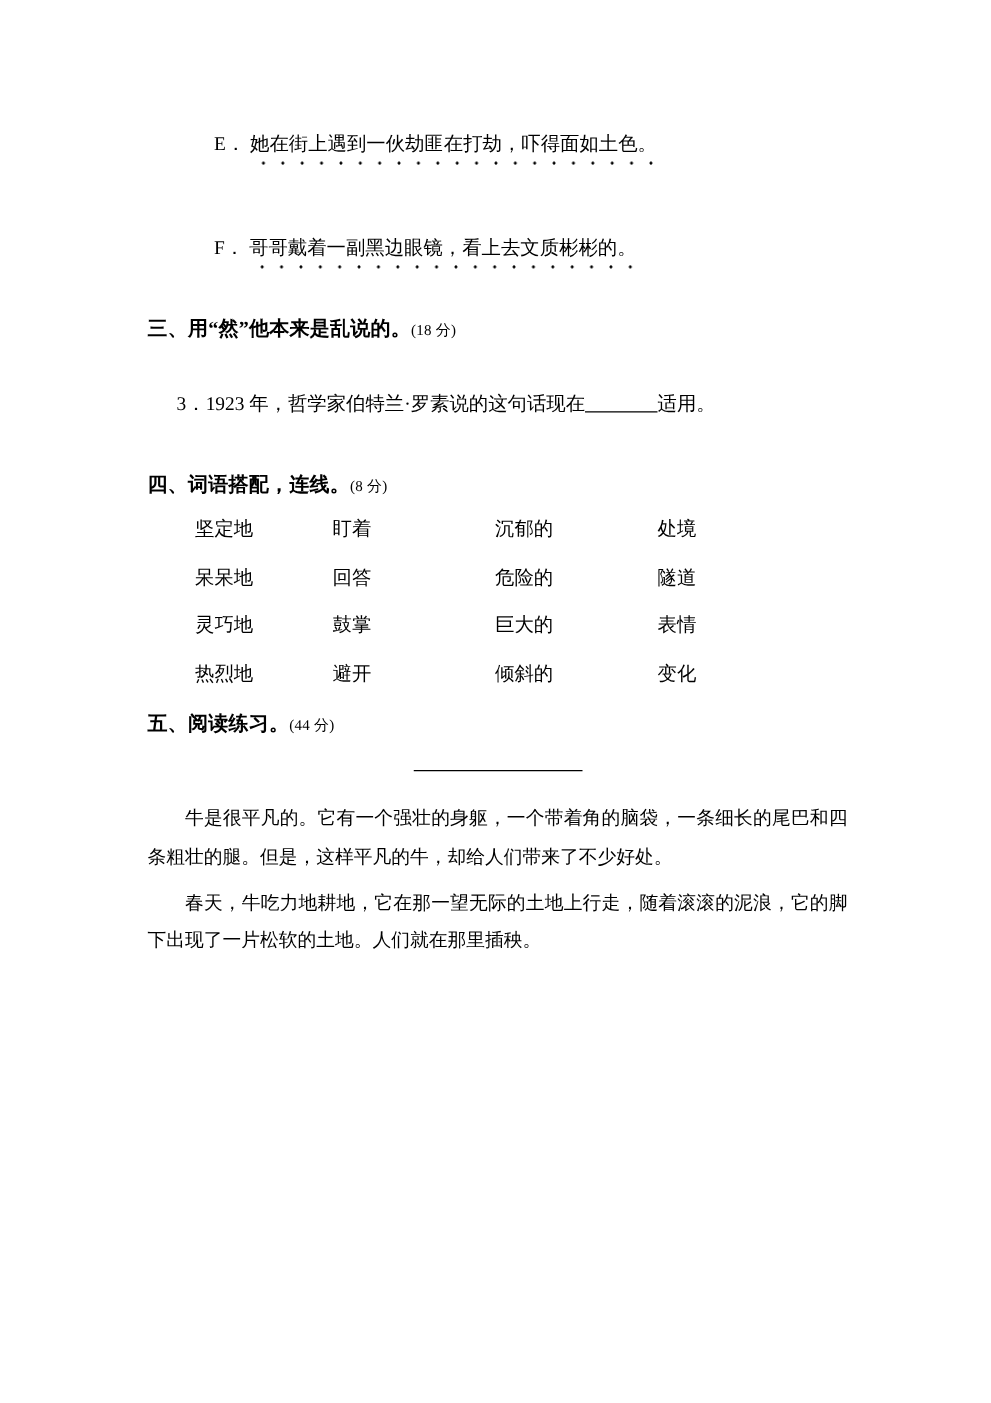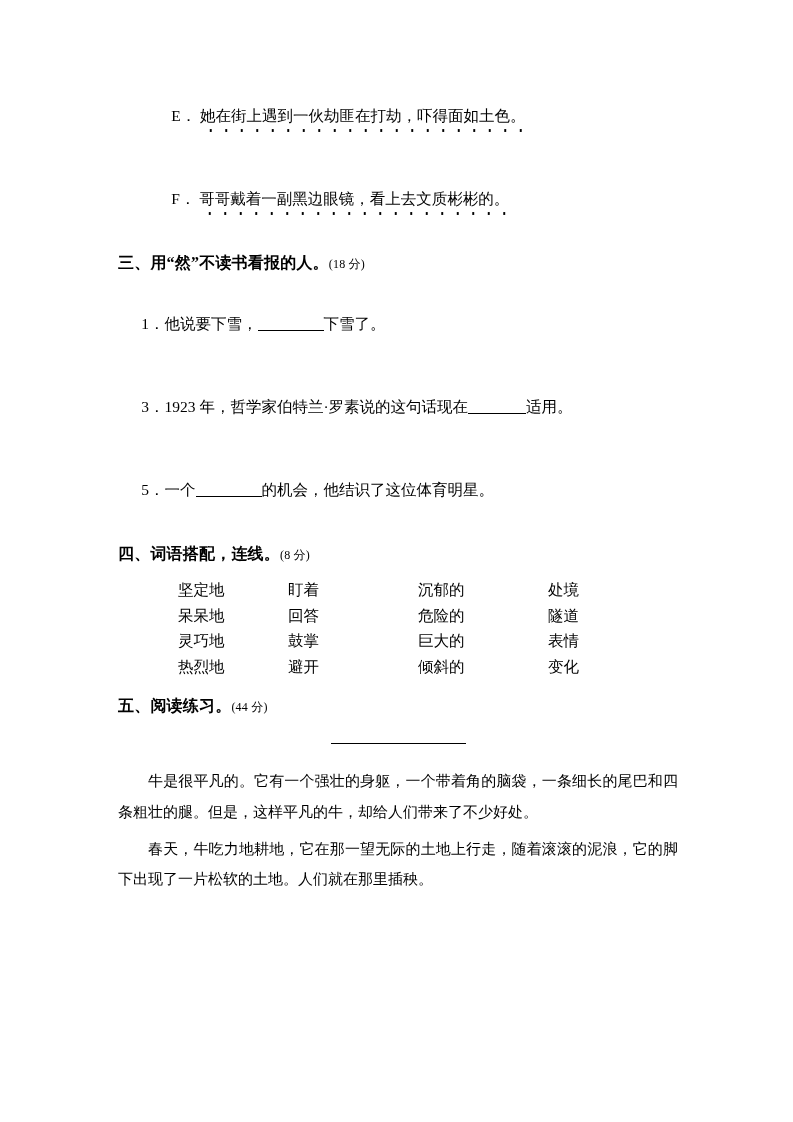--- a/index.html
+++ b/index.html
@@ -78,22 +78,22 @@
     background-image: radial-gradient(circle, #000 1.1px, rgba(0,0,0,0) 1.3px);
     background-size: 15.5px 3px;
     background-repeat: repeat-x;
     background-position: 3px 0;
   }
 
   
   .match-grid {
     display: grid;
     grid-template-columns: 110px 130px 130px 110px;
-    row-gap: 3px;
-    margin: 6px 0 4px 60px;
+    row-gap: 16px;
+    margin: 6px 0 4px 38px;
     font-size: 15.5px;
   }
   .match-grid div { line-height: 1.45; }
 
   
   .title-rule {
     width: 135px;
     height: 0;
     border-bottom: 1px solid #000;
     margin: 26px auto 22px auto;
@@ -115,31 +115,25 @@
   <div class="content">
 
     <div class="line indent2">
       <span>E</span>．&nbsp;<span class="dotted">她在街上遇到一伙劫匪在打劫，吓得面如土色。</span>
     </div>
     <div class="line indent2">
       <span>F</span>．&nbsp;<span class="dotted">哥哥戴着一副黑边眼镜，看上去文质彬彬的。</span>
     </div>
 
     <div class="section-head">
-      <span>三、用“然”不读书看报的人。</span><span class="pts">(18 分)</span>
+      <span>三、用“然”他本来是乱说的。</span><span class="pts">(18 分)</span>
     </div>
 
     <div class="line">
-      <span>1．</span><span>他说要下雪，</span><span class="fill-blank fb-mid"></span><span>下雪了。</span>
-    </div>
-    <div class="line">
       <span>3．</span><span>1923 年，哲学家伯特兰·罗素说的这句话现在</span><span class="fill-blank fb-short"></span><span>适用。</span>
-    </div>
-    <div class="line">
-      <span>5．</span><span>一个</span><span class="fill-blank fb-mid"></span><span>的机会，他结识了这位体育明星。</span>
     </div>
 
     <div class="section-head">
       <span>四、词语搭配，连线。</span><span class="pts">(8 分)</span>
     </div>
 
     <div class="match-grid">
       <div>坚定地</div>
       <div>盯着</div>
       <div>沉郁的</div>

